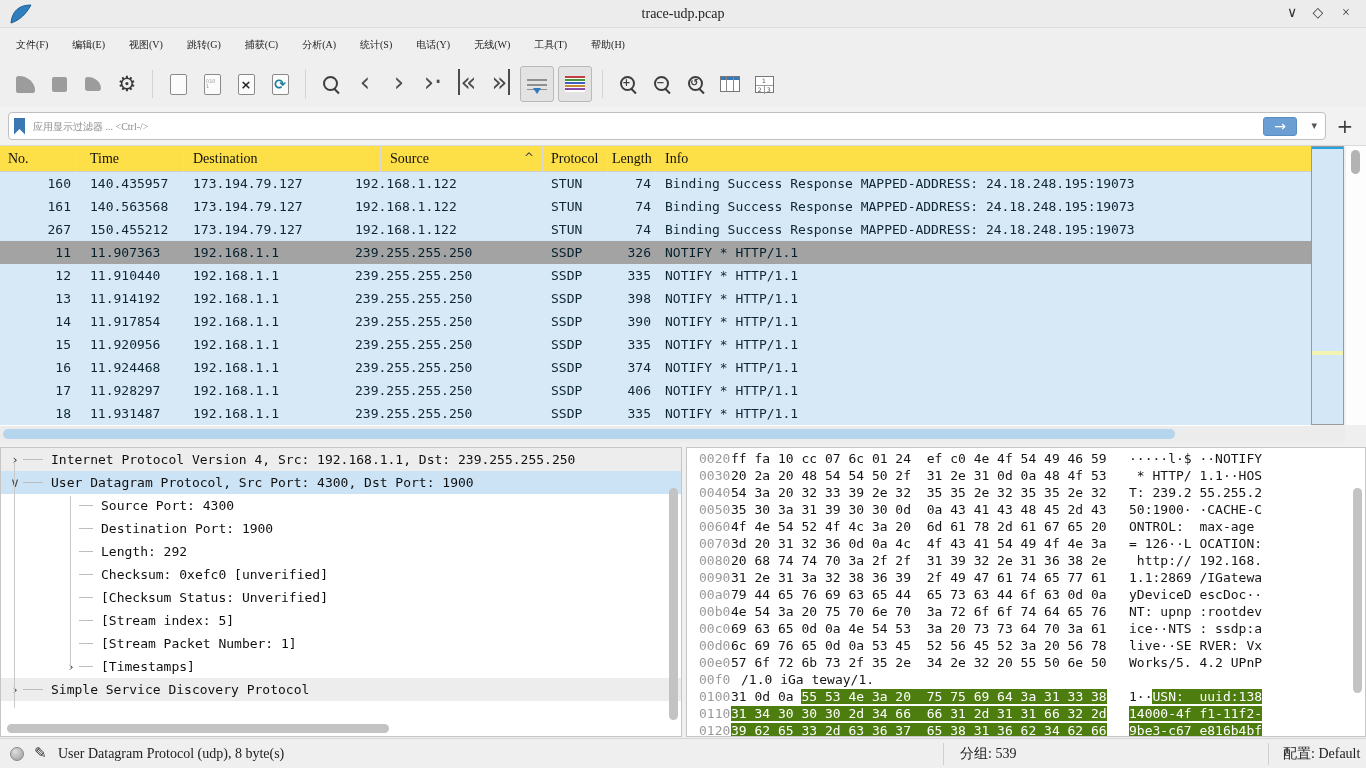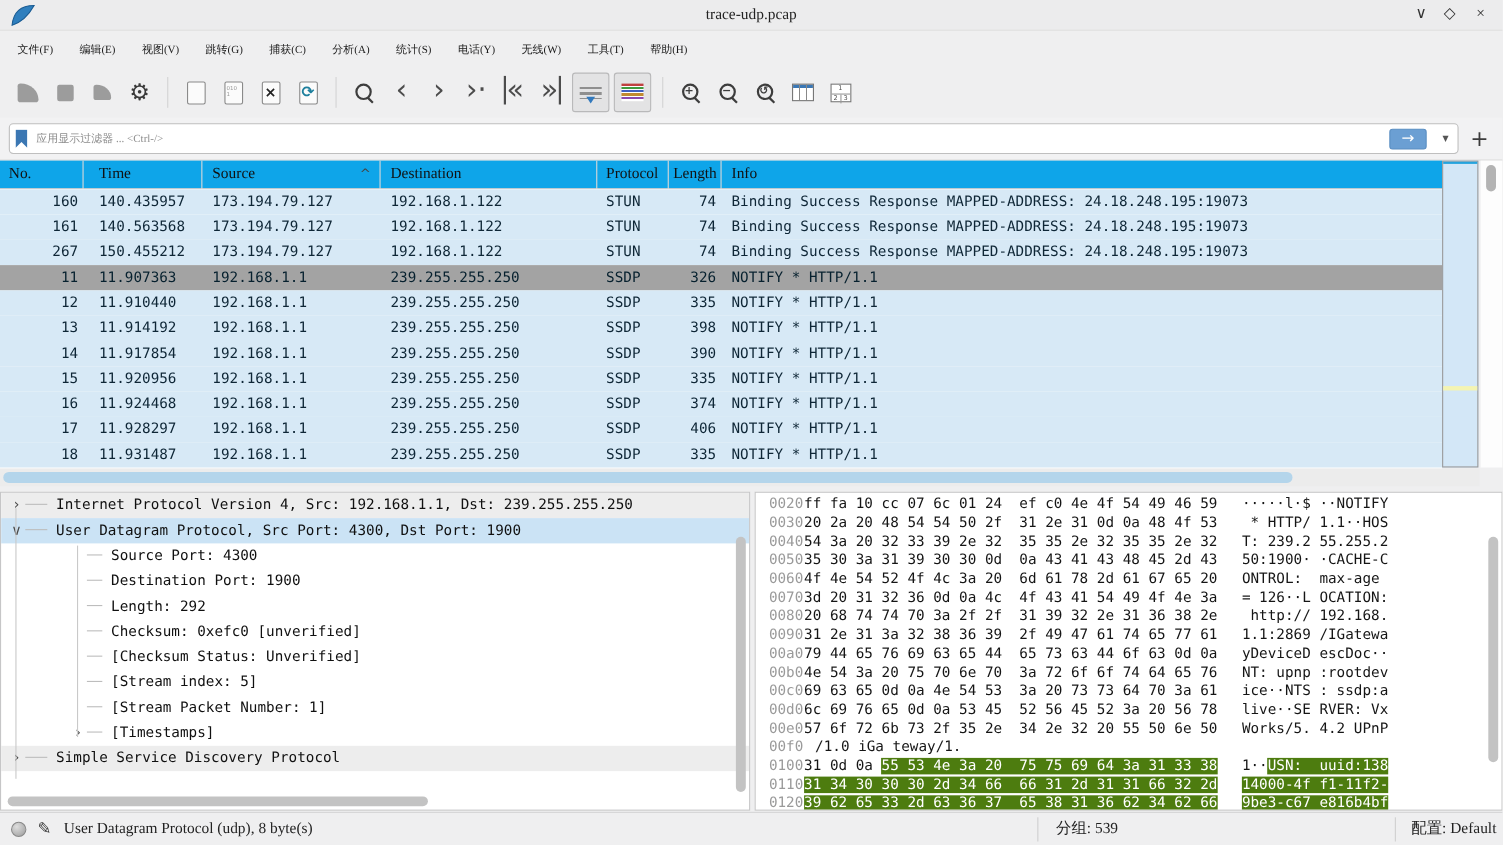--- a/index.html
+++ b/index.html
@@ -57,21 +57,21 @@
   .filterbar{position:absolute;top:107px;left:0;right:0;height:39px;display:flex;align-items:center;padding:0 8px;background:#f2f2f3;border-bottom:1px solid #dadada}
   .fwrap{flex:1;height:28px;position:relative;background:#fff;border:1px solid #bfbfbf;border-radius:4px;display:flex;align-items:center}
   .bookmark{width:11px;height:17px;margin-left:5px;background:#3b77b3;clip-path:polygon(0 0,100% 0,100% 100%,50% 68%,0 100%);flex:none}
   .fwrap input{flex:1;border:none;outline:none;background:transparent;font-family:"Liberation Serif","DejaVu Serif",serif;font-size:10px;color:#333;padding-left:8px}
   .fwrap input::placeholder{color:#8d8d8d}
   .applybtn{position:absolute;right:28px;top:4px;width:34px;height:19px;background:#6b9fd3;border:1px solid #5a8ec2;border-radius:3px;color:#fff;text-align:center;line-height:17px;font-size:14px;font-family:"DejaVu Sans",sans-serif}
   .histbtn{position:absolute;right:8px;top:6px;font-size:11px;color:#555;font-family:"DejaVu Sans",sans-serif}
   .addbtn{width:26px;text-align:center;font-size:20px;color:#3c3c3c;font-family:"DejaVu Sans",sans-serif;margin-left:6px}
 
   
-  .plheader{position:absolute;top:146px;left:0;width:1311px;height:26px;background:#0ea5e9;border-bottom:1px solid #cfcfcf;display:flex;font-size:14px;color:#111}
+  .plheader{position:absolute;top:146px;left:0;width:1311px;height:26px;background:#fde047;border-bottom:1px solid #cfcfcf;display:flex;font-size:14px;color:#111}
   .ph{height:26px;line-height:25px;border-right:1px solid #d9d9d9;overflow:hidden;white-space:nowrap;flex:none;position:relative}
   .plrows{position:absolute;top:172px;left:0;width:1311px;height:254px;background:#fff;overflow:hidden}
   .prow{display:flex;height:23px;background:#d7e9f6;color:#0e2636}
   .prow.selected{background:#a3a3a3;color:#06202e}
   .pc{flex:none;overflow:hidden;white-space:pre;line-height:23px;font-size:13px;font-family:"DejaVu Sans Mono","Liberation Mono",monospace}
   .w-no{width:76px}.w-time{width:108px}.w-src{width:162px}.w-dst{width:197px}.w-proto{width:65px}.w-len{width:48px}.w-info{flex:1}
   .a-r{text-align:right;padding-right:5px}
   .p-time{padding-left:14px}.p-l9{padding-left:9px}.p-l8{padding-left:8px}
   .sortcaret{position:absolute;right:8px;top:0;font-size:12px;color:#444;font-family:"DejaVu Sans",sans-serif}
 
@@ -240,22 +240,22 @@
       <input type="text" value="" placeholder="应用显示过滤器 ... &lt;Ctrl-/&gt;" style="">
       <span class="applybtn">→</span>
       <span class="histbtn">▾</span>
     </div>
     <span class="addbtn">+</span>
   </div>
 
   <div class="plheader">
     <span class="ph w-no" style="padding-left:8px">No.</span>
     <span class="ph w-time p-time">Time</span>
+    <span class="ph w-dst p-l9">Destination</span>
     <span class="ph w-src p-l9"><span>Source</span><span class="sortcaret">^</span></span>
-    <span class="ph w-dst p-l9">Destination</span>
     <span class="ph w-proto p-l8">Protocol</span>
     <span class="ph w-len" style="padding-left:4px">Length</span>
     <span class="ph w-info p-l9" style="border-right:none">Info</span>
   </div>
 
   <div class="plrows">
 
       <div class="prow">
         <span class="pc w-no a-r">160</span>
         <span class="pc w-time p-time">140.435957</span>

